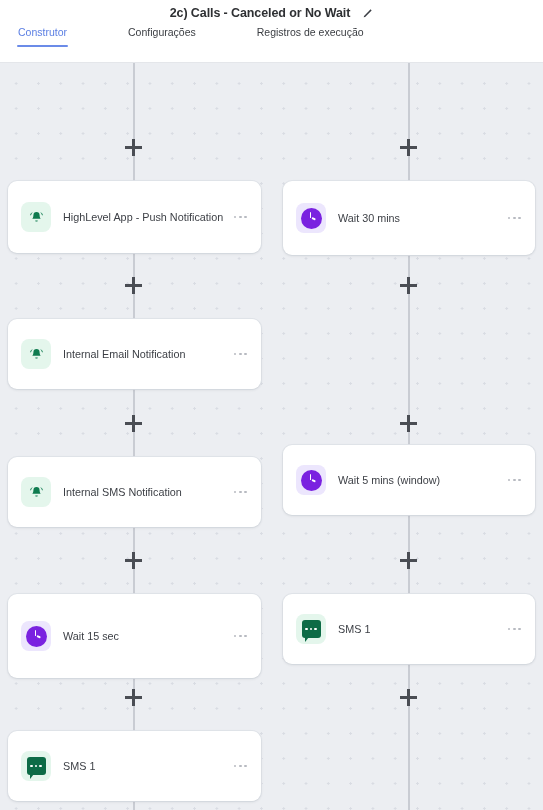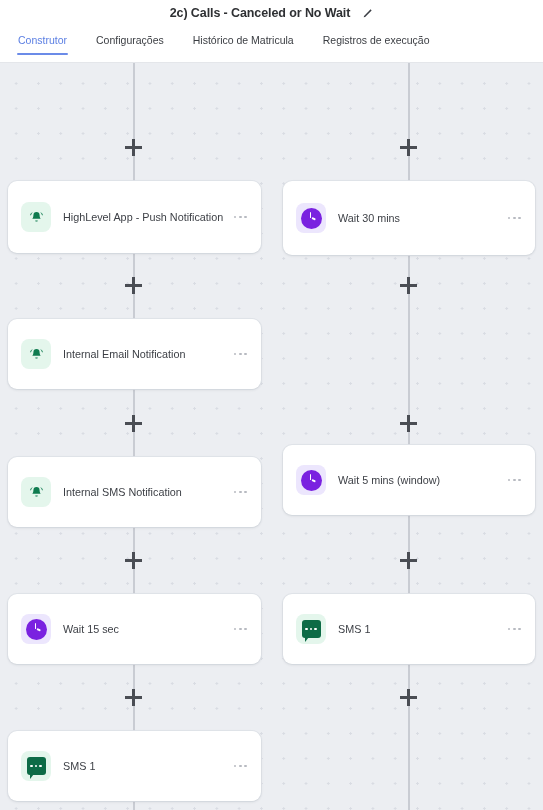--- a/index.html
+++ b/index.html
@@ -18,21 +18,21 @@
     font-size:12.5px;font-weight:bold;color:#2e3033;letter-spacing:-0.1px;
     white-space:nowrap;
   }
   .pencil-ic{
     margin-left:11px;width:12px;height:12px;display:inline-block;position:relative;top:1px;
   }
   .pencil-ic svg{display:block}
   
   .tabbar{
     height:37px;background:#ffffff;border-bottom:1px solid #e4e6ea;
-    display:flex;align-items:center;padding-left:18px;box-sizing:border-box;
+    display:flex;align-items:flex-start;padding-left:18px;box-sizing:border-box;gap:32px;
   }
   .tab{
     font-size:10.5px;color:#3d4category;color:#3a3d42;
     padding:0 0 9px 0;margin-right:29px;position:relative;white-space:nowrap;
     cursor:pointer;
   }
   .tab.active{color:#5b7fe3;}
   .tab.active:after{
     content:"";position:absolute;left:-1px;right:-1px;bottom:0;height:2px;
     background:#6b8be8;border-radius:2px;
@@ -105,21 +105,20 @@
   <span class="pencil-ic">
     <svg viewBox="0 0 14 14" width="12" height="12">
       <path d="M11.2 1.6l1.2 1.2-7.6 7.6-1.7.5.5-1.7z" fill="#3c3f45"></path>
     </svg>
   </span>
 </div>
 
 <div class="tabbar">
   <div class="tab active">Construtor</div>
   <div class="tab">Configurações</div>
-  <div class="tab">Histórico de Matricula</div>
   <div class="tab">Registros de execução</div>
 </div>
 
 <div class="canvas">
 
   <div class="rail rail-left"></div>
   <div class="rail rail-right"></div>
 
   <div class="plus plus-left" style="top:76px"></div>
   <div class="plus plus-left" style="top:214px"></div>
@@ -171,21 +170,21 @@
         </svg>
     </span>
     <span class="node-label">Internal SMS Notification</span>
     <span class="dots">
         <i></i>
         <i></i>
         <i></i>
       </span>
   </div>
 
-  <div class="node node-left" style="top:531px;height:70px">
+  <div class="node node-left" style="top:531px;height:84px">
     <span class="ic ic-wait">
         <span class="clock-c"></span>
       </span>
     <span class="node-label">Wait 15 sec</span>
     <span class="dots">
         <i></i>
         <i></i>
         <i></i>
       </span>
   </div>

